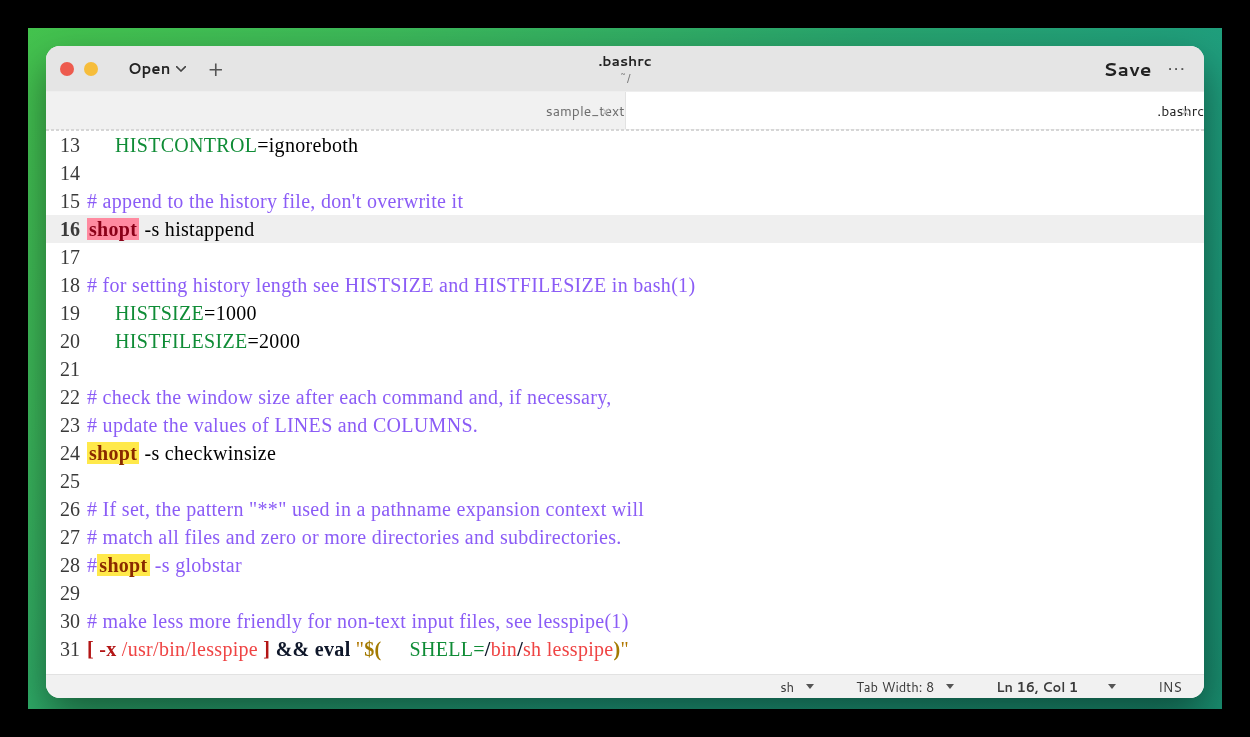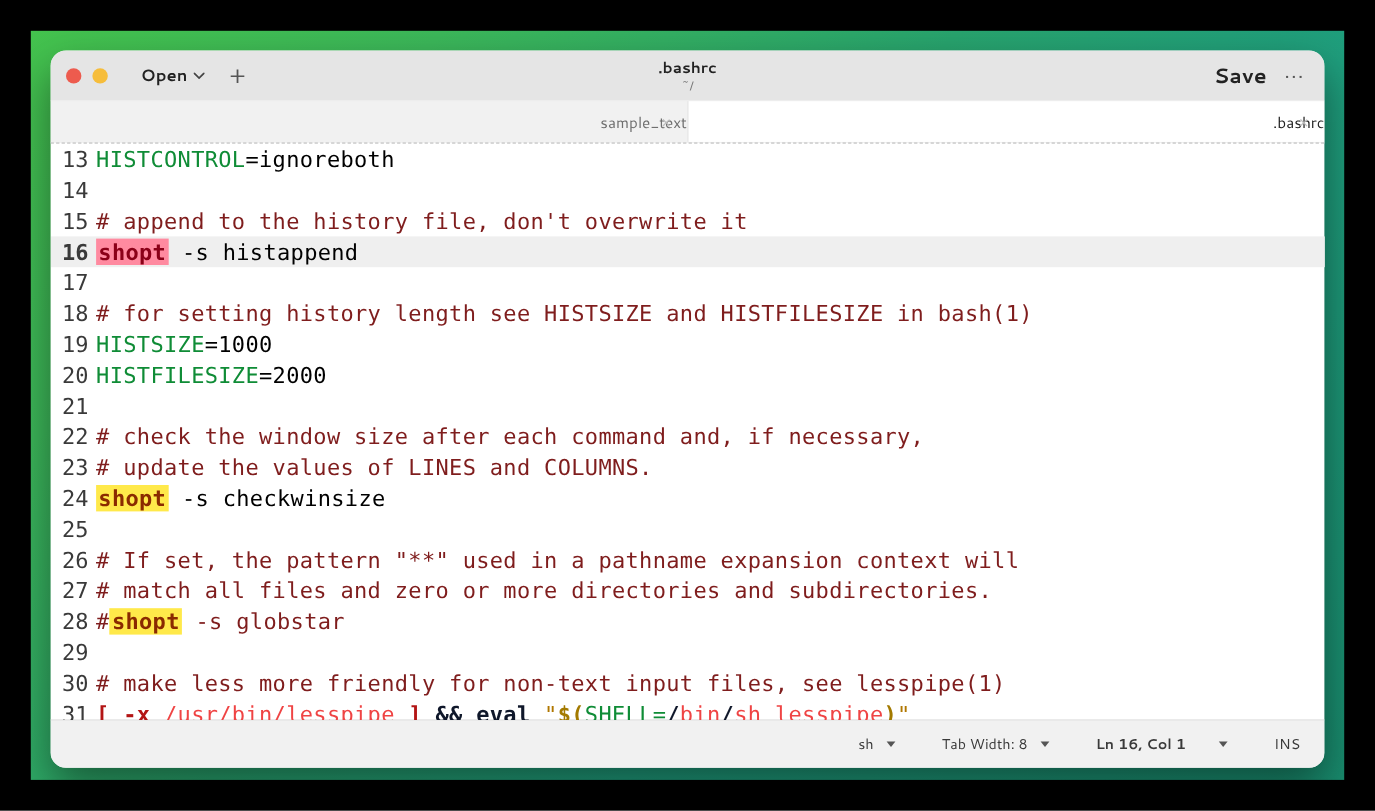--- a/index.html
+++ b/index.html
@@ -111,45 +111,45 @@
   .editor {
     position:absolute; left:0; right:0; top:0; bottom:0;
     overflow-y:auto;
     font-family: "Menlo","Consolas","DejaVu Sans Mono",monospace;
     font-size:20px;
     line-height:28px;
     white-space:pre;
   }
   .editor::-webkit-scrollbar { width:12px; }
   .editor::-webkit-scrollbar-thumb { background:#c9c9c9; border-radius:6px;}
-  .line { display:flex; height:28px; align-items:flex-end;}
+  .line { display:flex; height:28px; align-items:flex-end;font-family:Liberation Serif, serif;}
   .line.current { background:#efefef; }
   .gutter {
     width:40px;
     text-align:right;
     padding-right:6px;
     color:#3a3a3a;
     flex:0 0 40px;
     user-select:none;
   }
   .line.current .gutter { font-weight:700; }
   .code { padding-left:1px; letter-spacing:0.3px;}
-  .tk-var { color:#0f8c36; }
-  .tk-cmt { color:#7f1d1d; }
+  .tk-var { color:#0f8c36;margin-left:28px; }
+  .tk-cmt { color:#8b5cf6; }
   .tk-kw  { color:#b31515; font-weight:700; }
   .tk-op  { color:#0f172a; font-weight:700;}
   .tk-str { color:#b07700; }
   .tk-subst { color:#a37a00; font-weight:700; }
   .tk-path { color:#ef4444; }
   .tk-punc { color:#b31515; font-weight:700; }
   .hl-pink { background:#ff8aa0; color:#8b0018; font-weight:700; padding:0 2px;}
   .hl-yel  { background:#ffe94a; color:#8a2a00; font-weight:700; padding:0 2px;}
   
   .statusbar {
-    height:44px;
+    height:24px;
     background:#f1f1f1;
     border-top:1px solid #e2e2e2;
     display:flex;
     align-items:center;
     justify-content:flex-end;
     gap:42px;
     padding:0 22px 0 0;
     font-size:13px;
     color:#3a3a3a;
   }

